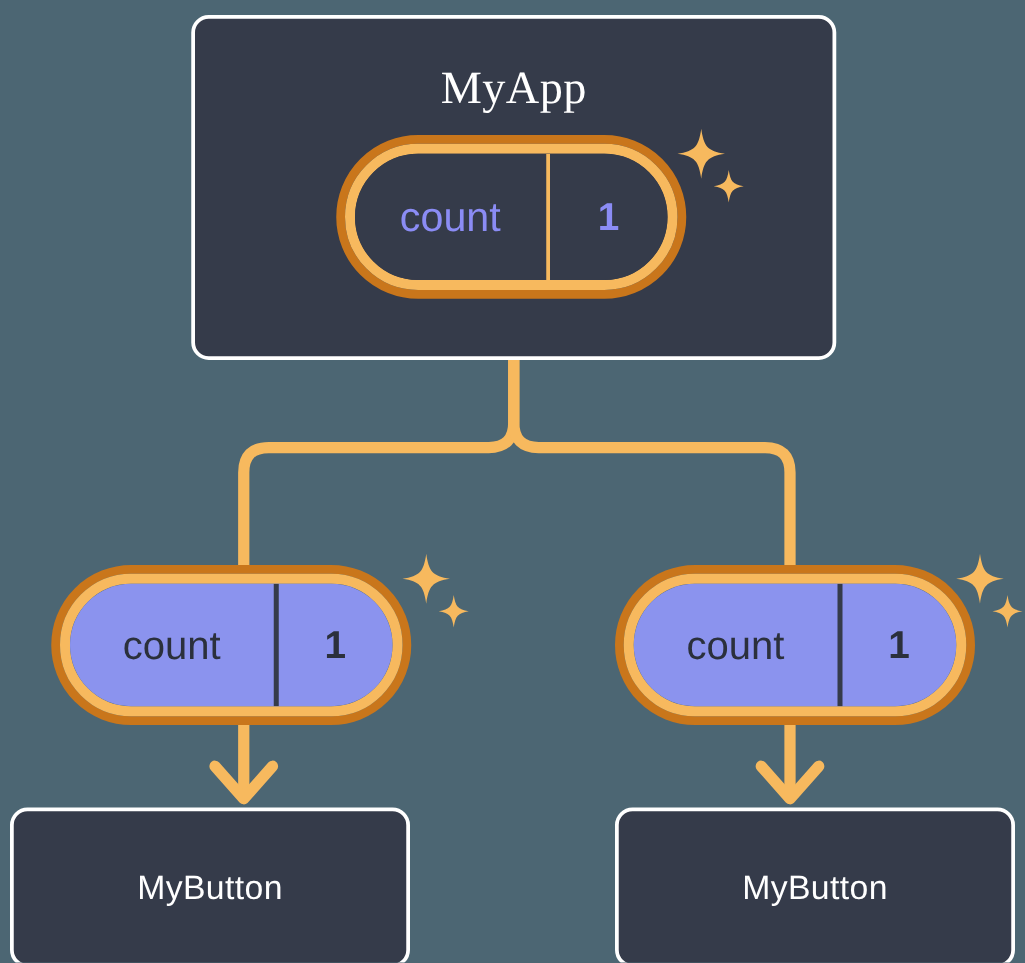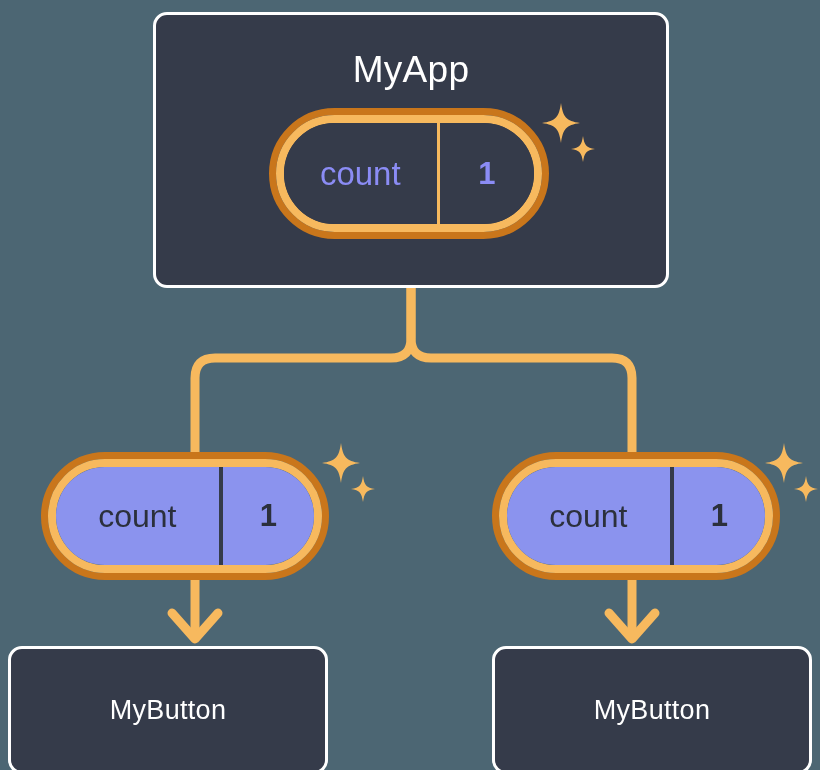--- a/index.html
+++ b/index.html
@@ -49,20 +49,21 @@
   }
 
   #card-myapp {
     left: 153px;
     top: 12px;
     width: 516px;
     height: 276px;
   }
   #card-myapp .card-title {
     margin-top: 34px;
+    font-family: Liberation Serif, serif;
   }
 
   .card-button {
     display: flex;
     align-items: center;
     justify-content: center;
   }
   #card-mybutton-left {
     left: 8px;
     top: 646px;

